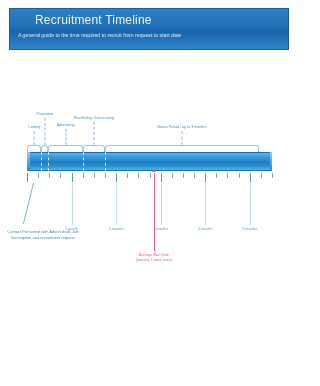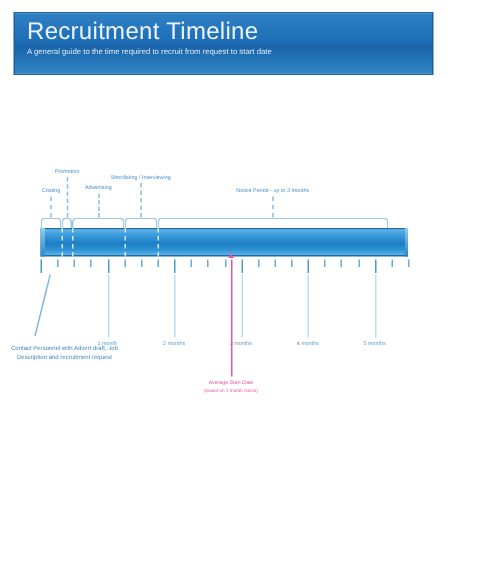--- a/index.html
+++ b/index.html
@@ -22,23 +22,23 @@
     top: 8px;
     width: 280px;
     height: 42px;
     background: linear-gradient(to bottom, #2f7fc4 0%, #1f6fb8 45%, #1a63a8 55%, #2e86c8 100%);
     border: 1px solid #1b5f9e;
     box-sizing: border-box;
     overflow: hidden;
   }
   .header-title {
     position: absolute;
-    left: 8px;
+    left: 25px;
     top: 4px;
-    font-size: 16px;
+    font-size: 12px;
     color: #eaf3fb;
     letter-spacing: 0.2px;
     white-space: nowrap;
   }
   .header-sub {
     position: absolute;
     left: 8px;
     top: 23px;
     font-size: 5.2px;
     color: #dbeaf7;

